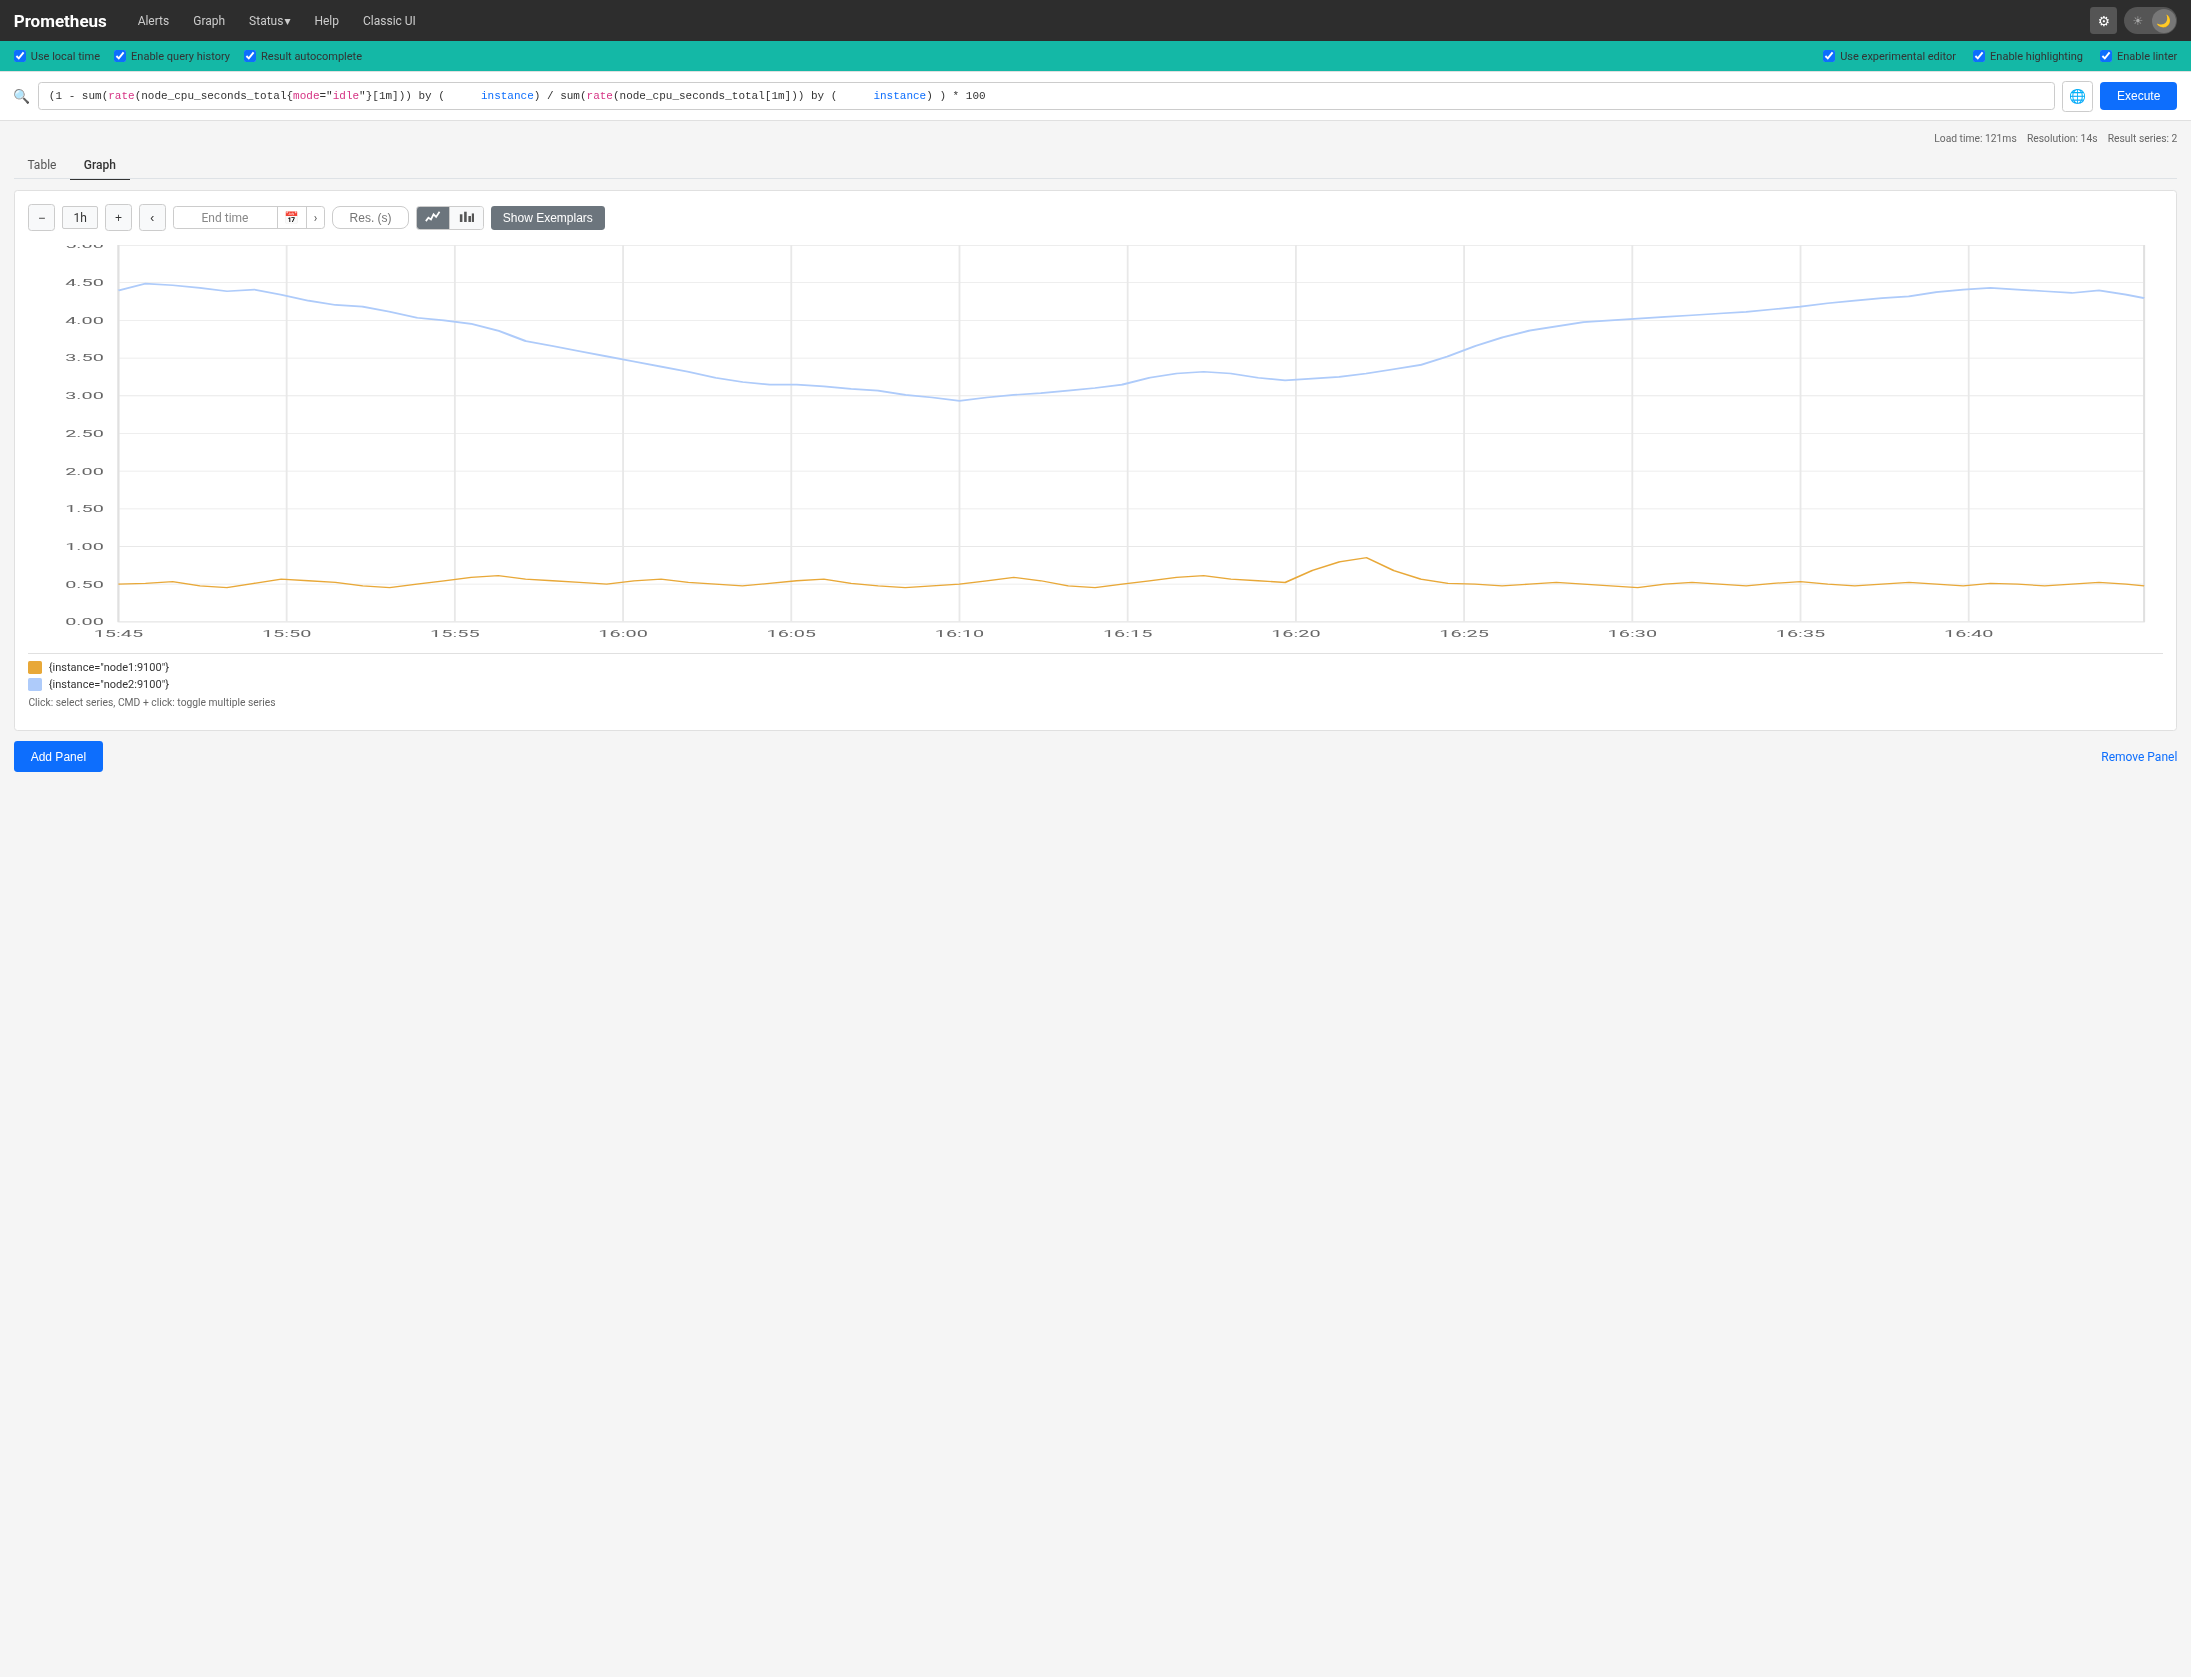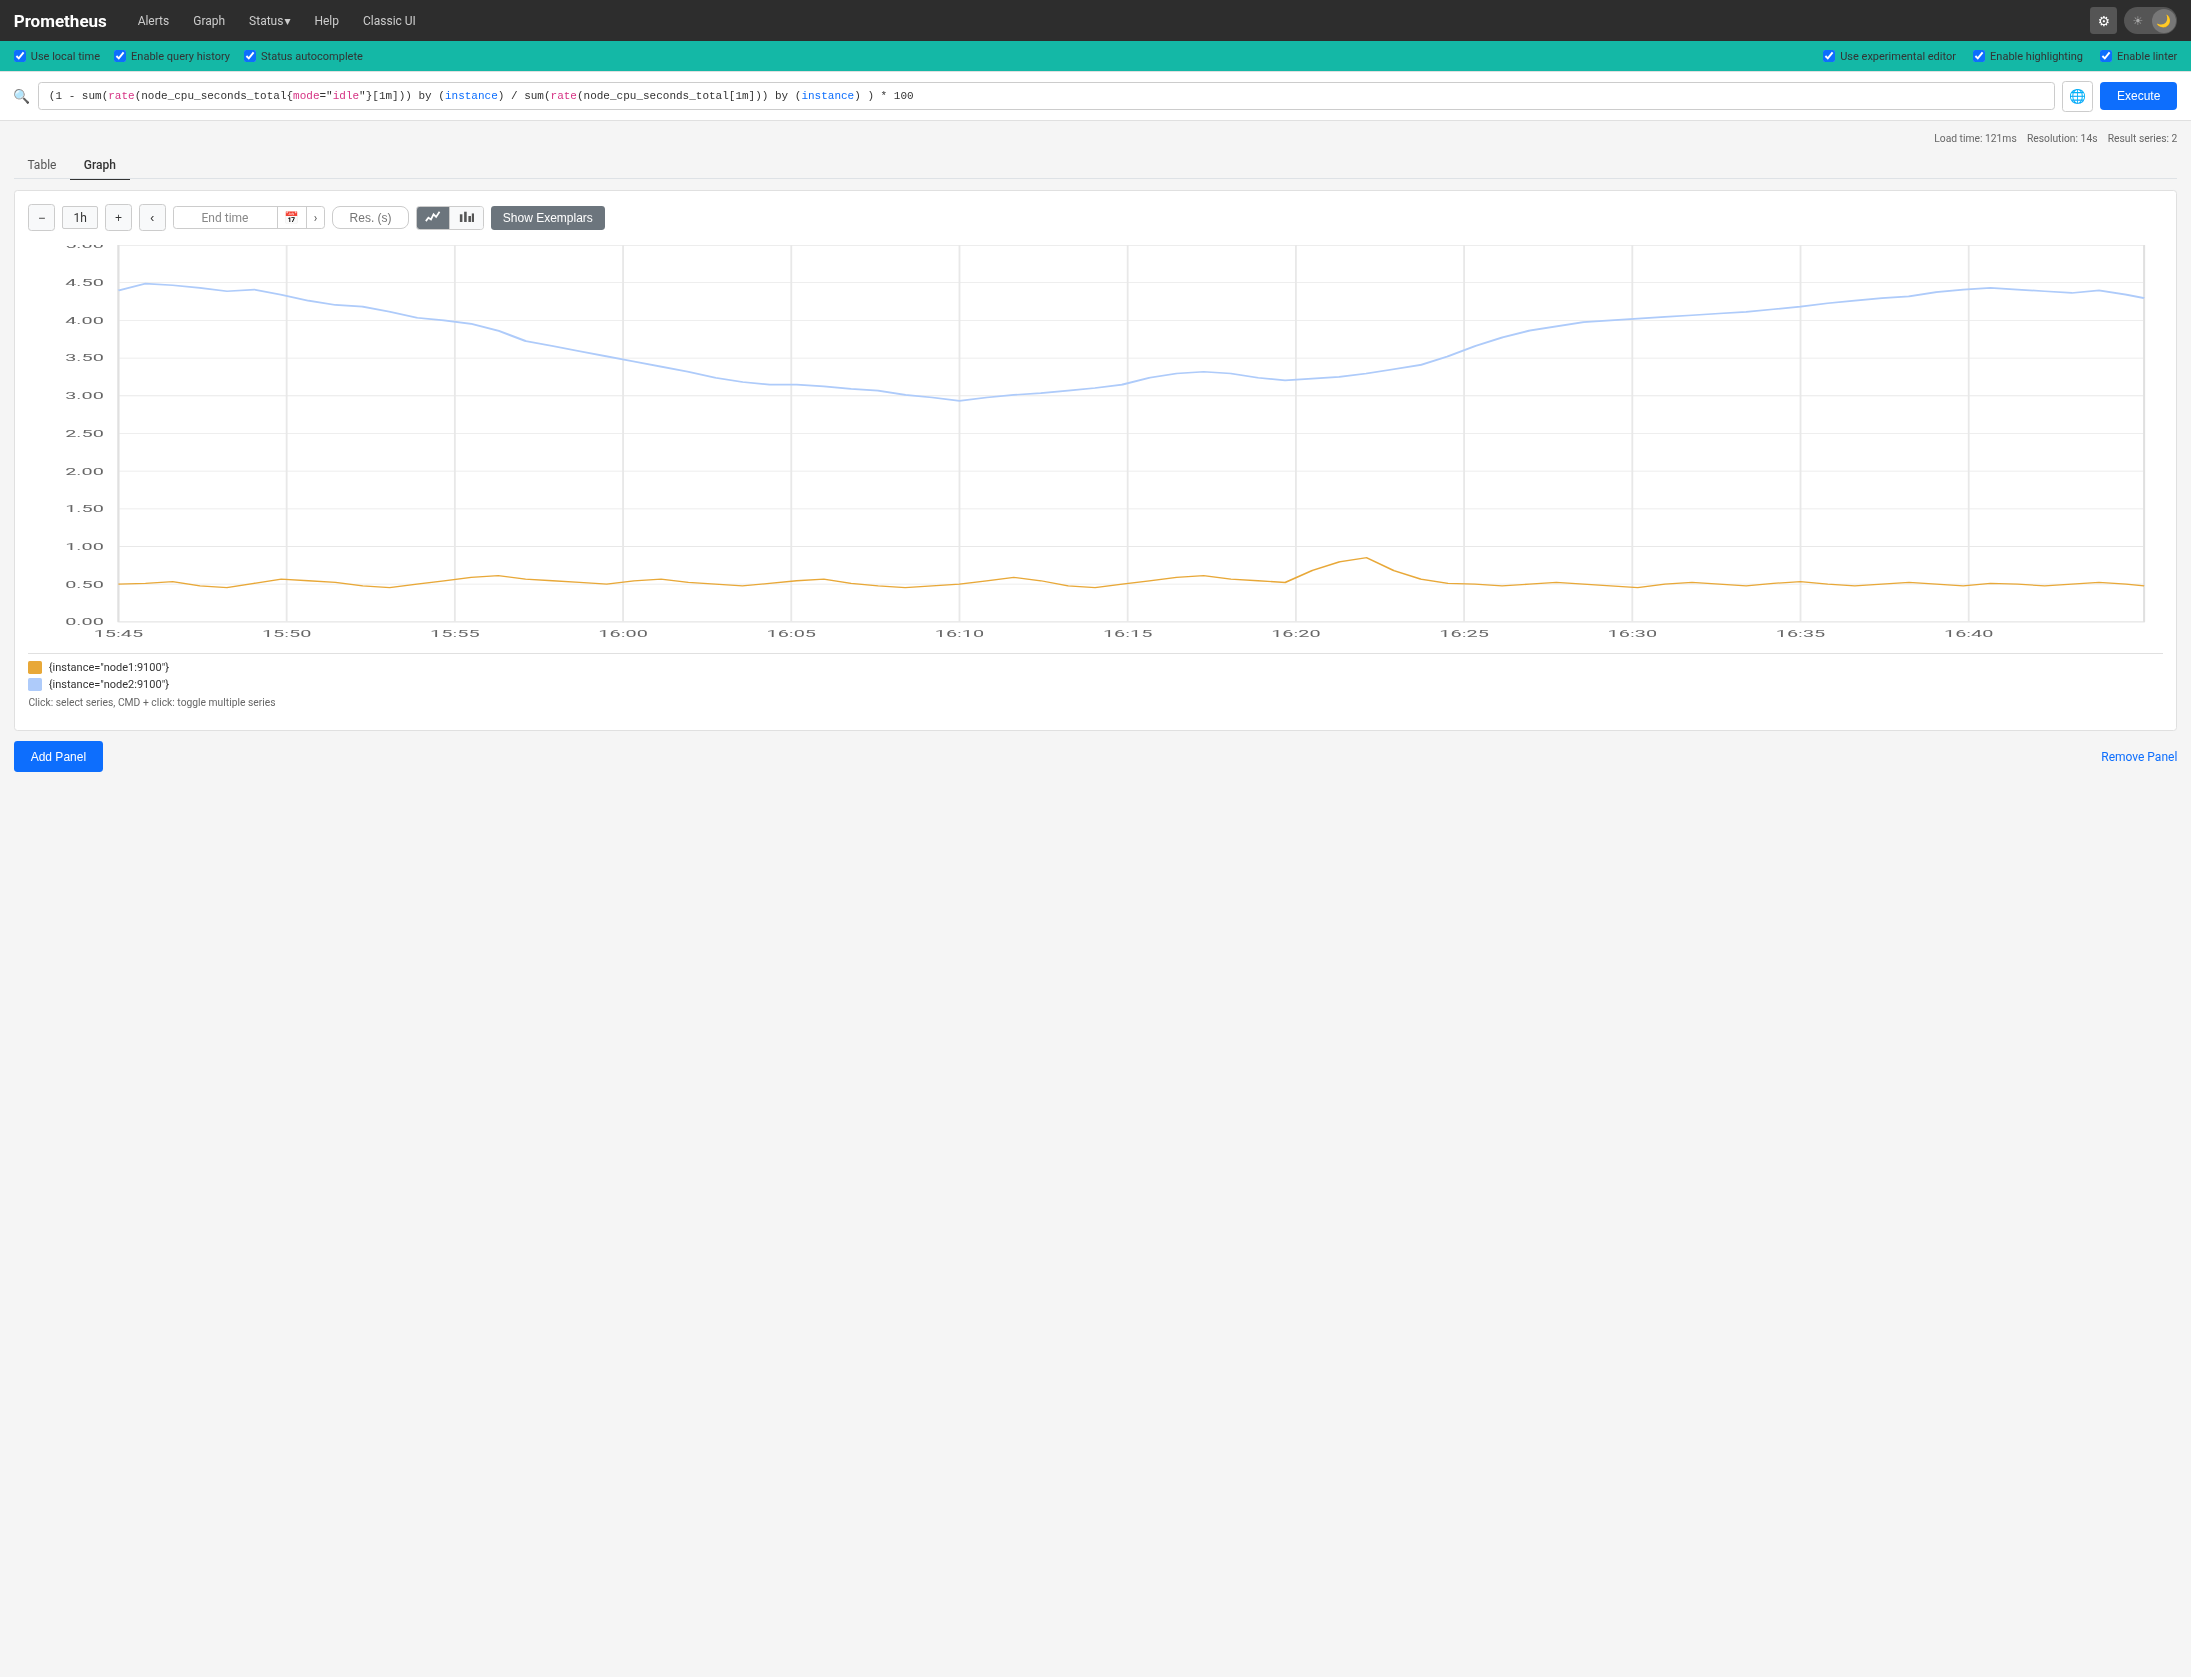--- a/index.html
+++ b/index.html
@@ -340,21 +340,21 @@
       border: 0.9px solid #ccc;
       border-radius: 3.4px;
       padding: 6.8px 10.3px;
       font-size: 11px;
       font-family: 'Courier New', monospace;
       background: #fff;
       white-space: nowrap;
       overflow: hidden;
     }
     .kw-red { color: #d63384; }
-    .kw-blue { color: #0d6efd; }
+    .kw-blue { color: #0d6efd; margin-left: 36px; }
   </style>
 </head>
 <body>
 
 <nav class="navbar">
   <span class="navbar-brand">Prometheus</span>
   <div class="navbar-nav">
     <span class="nav-item">Alerts</span>
     <span class="nav-item">Graph</span>
     <span class="nav-item nav-dropdown">
@@ -377,21 +377,21 @@
   <label class="checkbox-item">
     <input type="checkbox" checked="" style="">
     <span>Use local time</span>
   </label>
   <label class="checkbox-item">
     <input type="checkbox" checked="" style="">
     <span>Enable query history</span>
   </label>
   <label class="checkbox-item">
     <input type="checkbox" checked="" style="">
-    <span>Status autocomplete</span>
+    <span>Result autocomplete</span>
   </label>
   <div class="settings-right">
     <label class="checkbox-item">
       <input type="checkbox" checked="" style="">
       <span>Use experimental editor</span>
     </label>
     <label class="checkbox-item">
       <input type="checkbox" checked="" style="">
       <span>Enable highlighting</span>
     </label>

